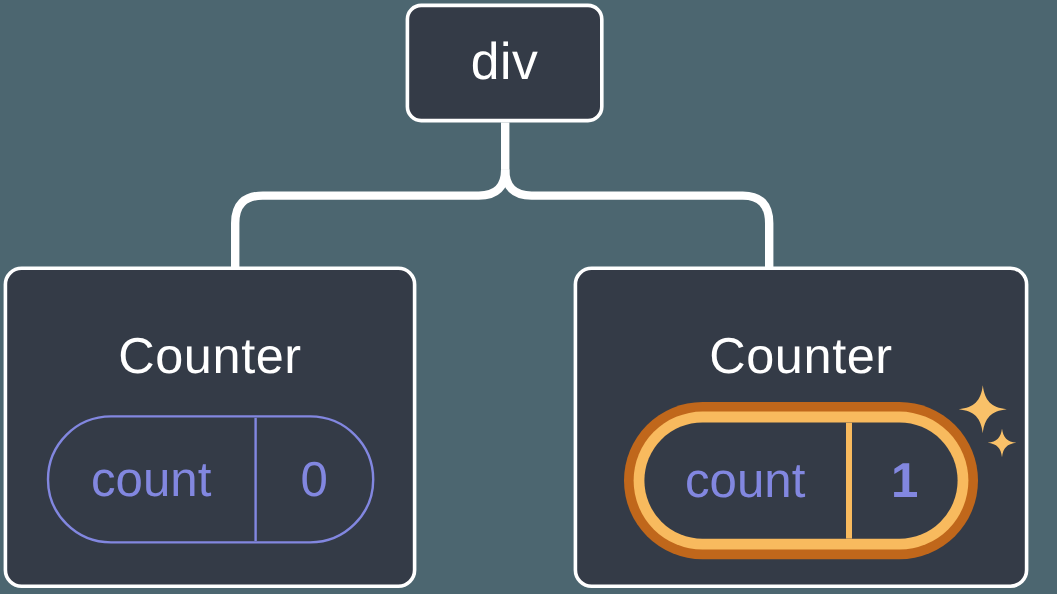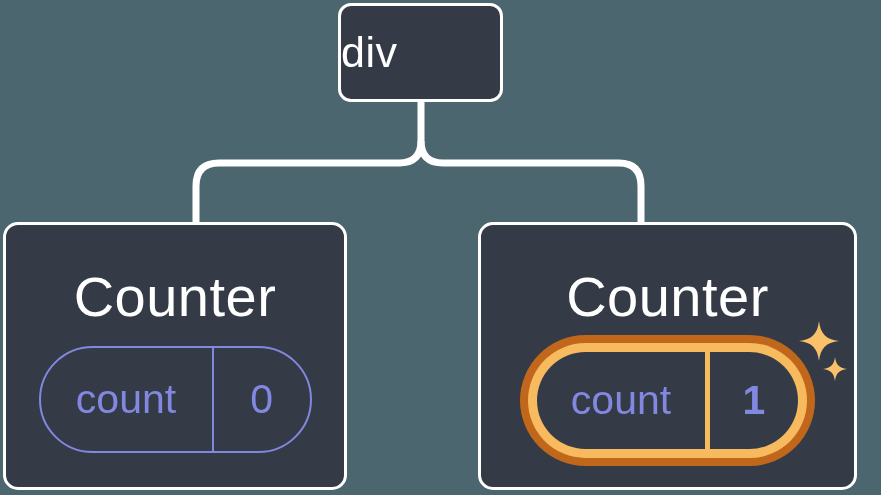--- a/index.html
+++ b/index.html
@@ -23,21 +23,21 @@
 
   .node-root {
     position: absolute;
     left: 338px; top: 3px;
     width: 165px; height: 99px;
     background: var(--node-fill, #343b47);
     border: 3.5px solid var(--node-border, #ffffff);
     border-radius: 13px;
     display: flex;
     align-items: center;
-    justify-content: flex-start;
+    justify-content: center;
     color: #ffffff;
     font-size: 43px;
     letter-spacing: 0.5px;
   }
 
   .card {
     position: absolute;
     top: 222px;
     height: 268px;
     background: var(--node-fill, #343b47);
@@ -46,21 +46,21 @@
   }
   .card-left  { left: 3px;   width: 344px; }
   .card-right { left: 478px; width: 379px; }
 
   .card-title {
     margin-top: 48px;
     height: 48px;
     line-height: 48px;
     text-align: center;
     color: #ffffff;
-    font-size: 56px;
+    font-size: 42px;
     letter-spacing: 0.5px;
   }
 
   
   .pill {
     width: 273px;
     height: 107px;
     margin: 25px auto 0;
     border: 2.5px solid var(--state-purple, #8287e0);
     border-radius: 999px;

